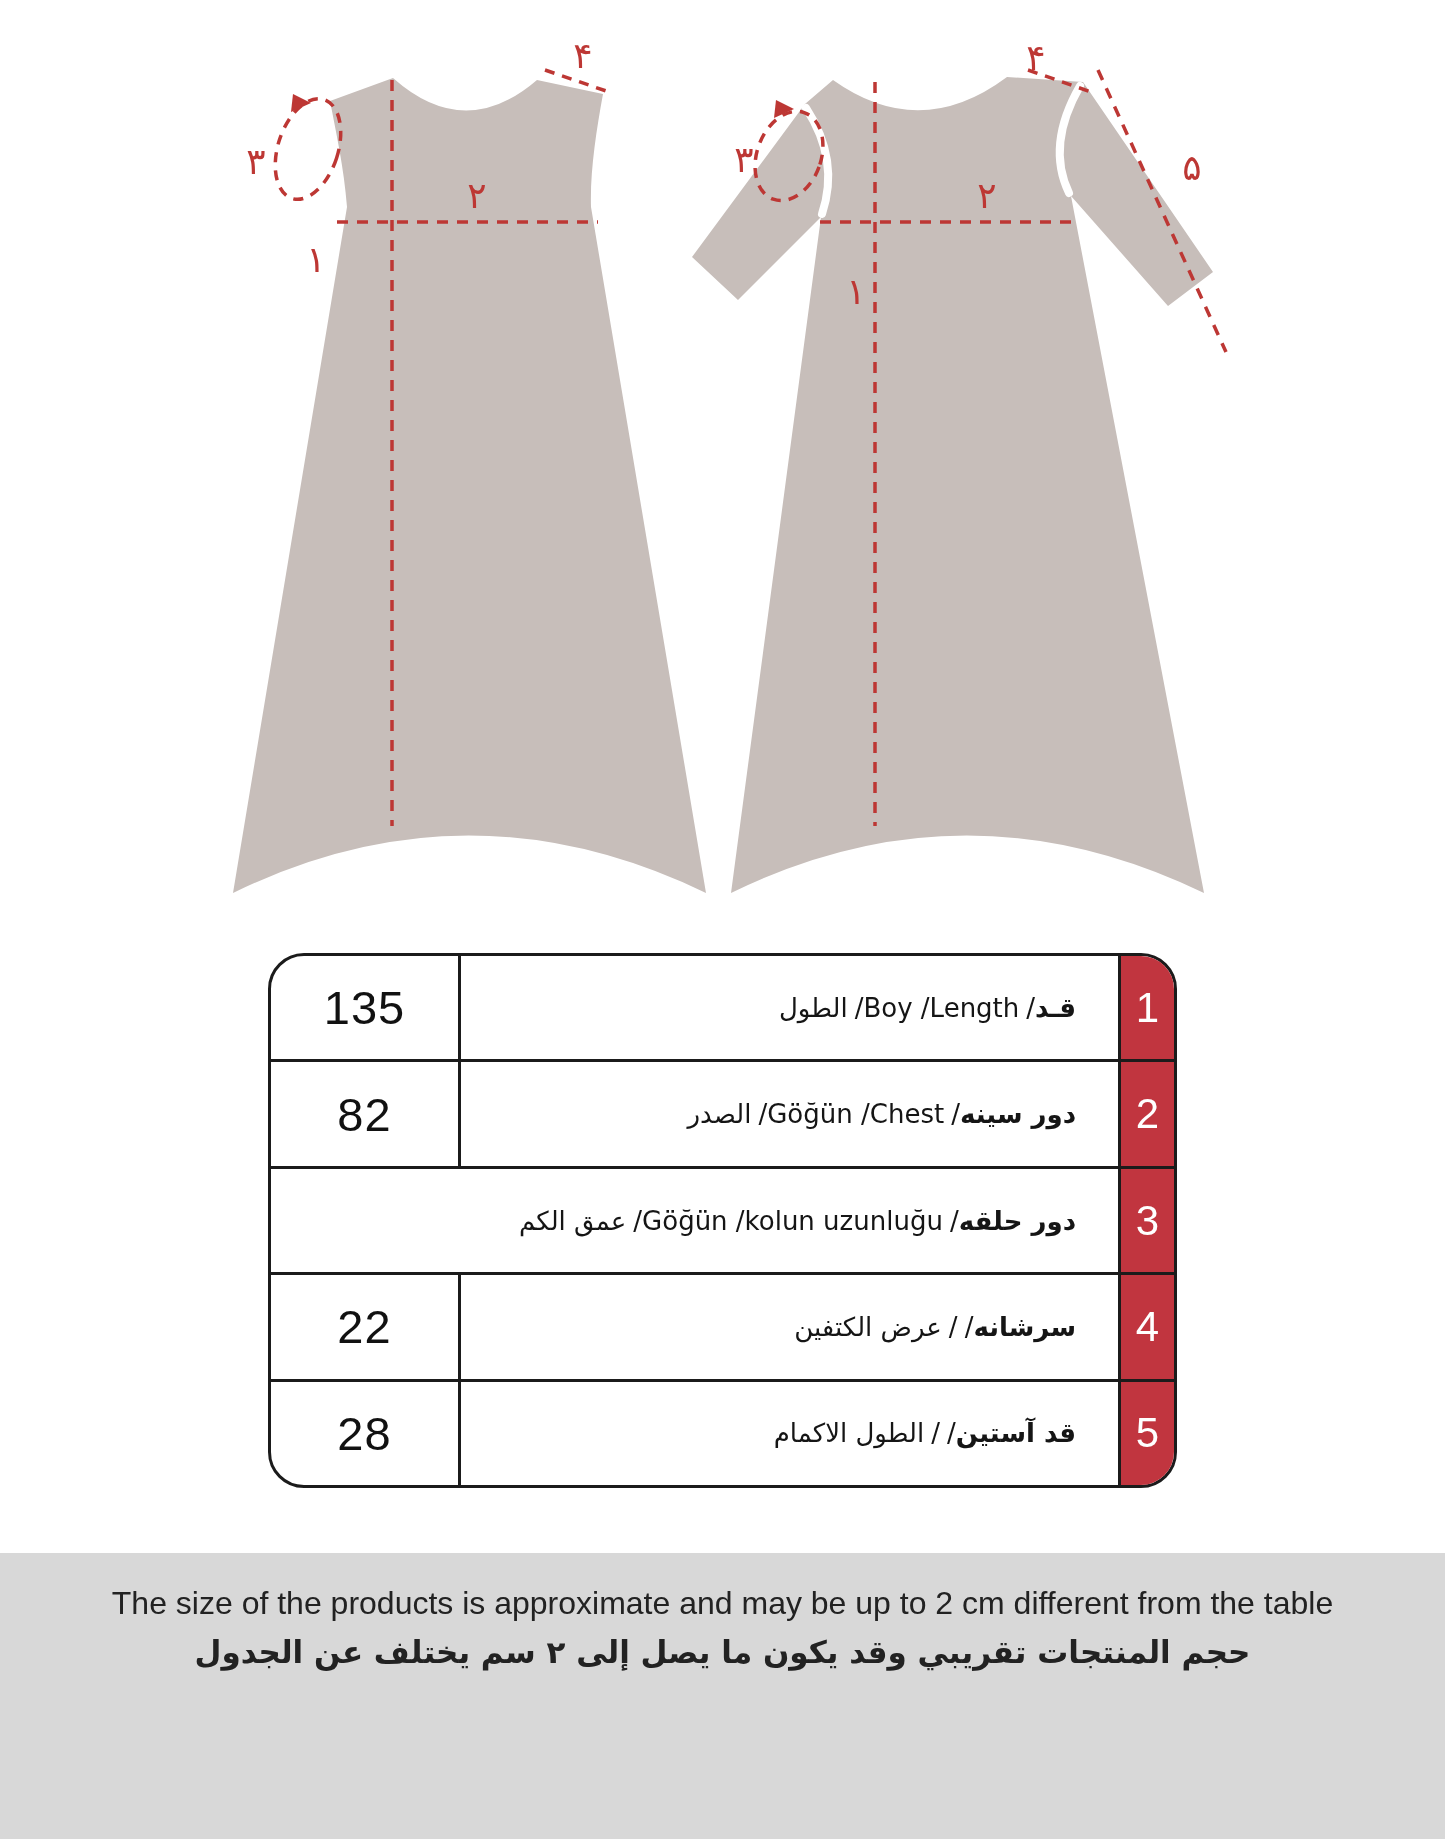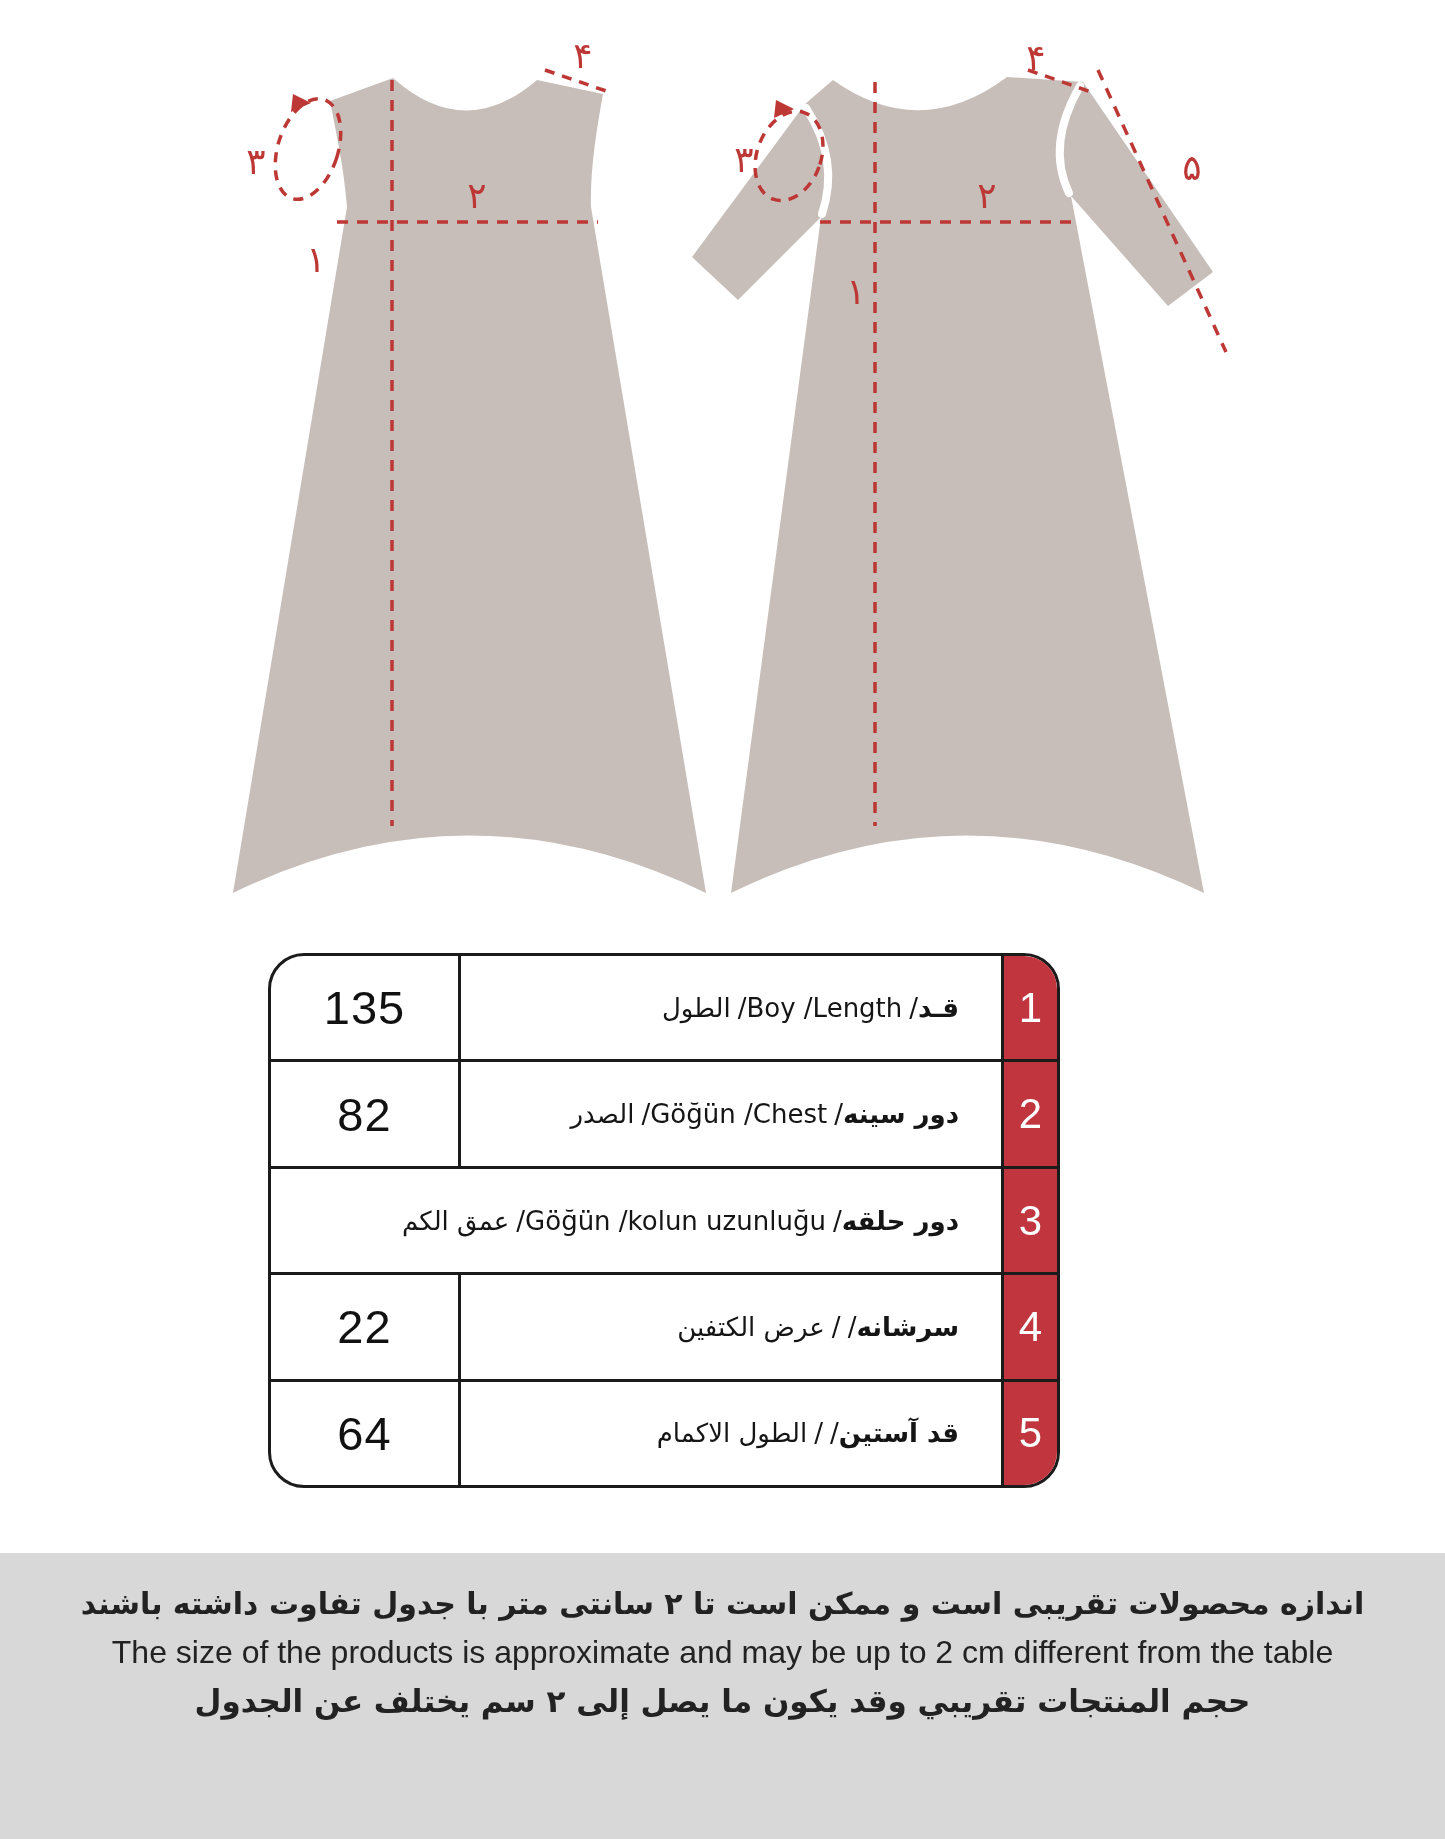--- a/index.html
+++ b/index.html
@@ -7,21 +7,21 @@
     width:1445px;height:1839px;background:#ffffff;position:relative;
     font-family:"DejaVu Sans","Liberation Sans",sans-serif;overflow:hidden;
   }
   .canvas{position:absolute;inset:0;width:1445px;height:1839px;}
 
   
   .diagram{position:absolute;left:0;top:0;width:1445px;height:950px;}
 
   
   .size-table{
-    position:absolute;left:268px;top:953px;width:792px;height:535px;
+    position:absolute;left:268px;top:953px;width:909px;height:535px;
     border:3px solid #1b1b1b;border-radius:36px;overflow:hidden;
     box-sizing:border-box;background:#ffffff;display:flex;flex-direction:column;
   }
   .trow{flex:1;display:flex;min-height:0;}
   .trow + .trow{border-top:3px solid #1b1b1b;}
   .cell{display:flex;align-items:center;box-sizing:border-box;}
   .cell.value{
     width:190px;justify-content:center;border-right:3px solid #1b1b1b;
     font-family:"Liberation Sans","DejaVu Sans",sans-serif;
     font-size:47px;color:#111111;letter-spacing:1px;
@@ -141,31 +141,30 @@
       <div class="cell label">
         <span class="fa">سرشانه</span>
           <span class="sep">/</span>
           <span class="sep">/</span>
           <span class="ar">عرض الكتفين</span>
       </div>
       <div class="cell num">4</div>
     </div>
 
     <div class="trow">
-      <div class="cell value">64</div>
+      <div class="cell value">28</div>
       <div class="cell label">
         <span class="fa">قد آستین</span>
           <span class="sep">/</span>
           <span class="sep">/</span>
           <span class="ar">الطول الاكمام</span>
       </div>
       <div class="cell num">5</div>
     </div>
 
   </div>
 
   <div class="footer">
-    <div class="fa-line">اندازه محصولات تقریبی است و ممکن است تا ۲ سانتی متر با جدول تفاوت داشته باشند</div>
     <div class="en-line">The size of the products is approximate and may be up to 2 cm different from the table</div>
     <div class="ar-line">حجم المنتجات تقريبي وقد يكون ما يصل إلى ٢ سم يختلف عن الجدول</div>
   </div>
 
 </div>
 
 </body></html>

